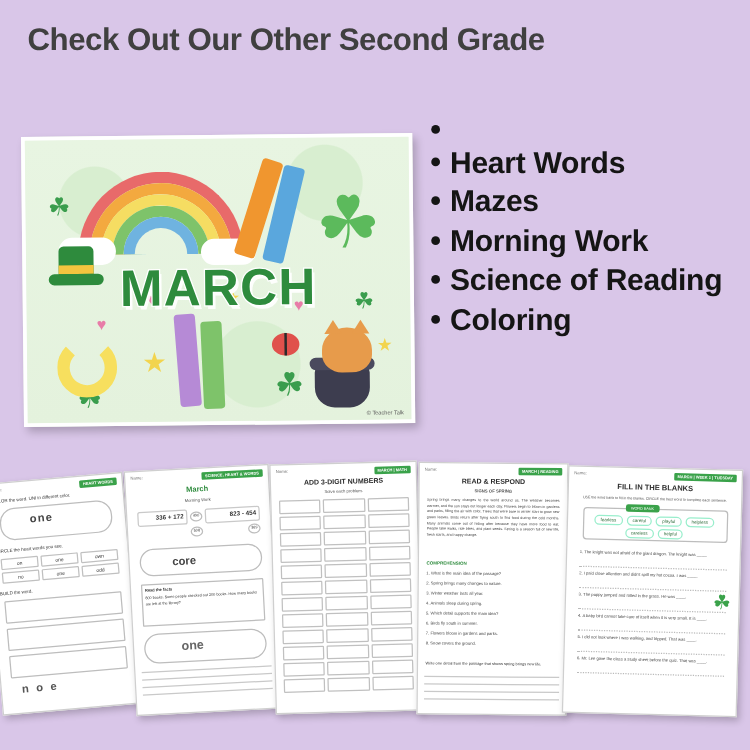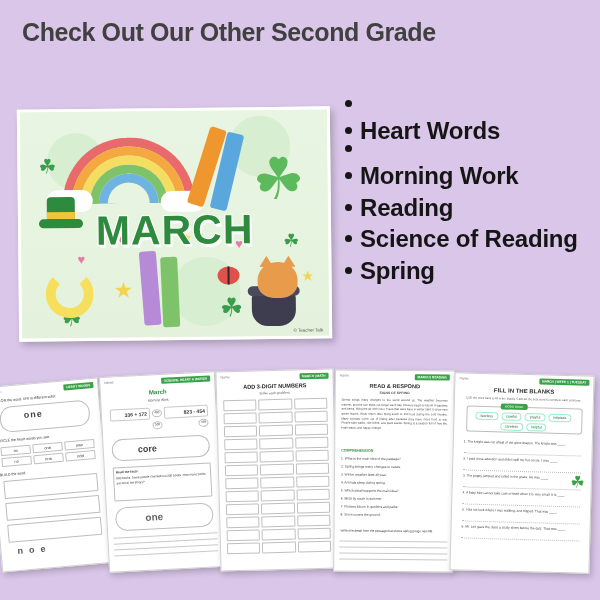--- a/index.html
+++ b/index.html
@@ -223,36 +223,33 @@
 <div class="bullets">
   <div class="bullet">
       <span class="dot"></span>
     </div>
   <div class="bullet">
       <span class="dot"></span>
       <span>Heart Words</span>
     </div>
   <div class="bullet">
       <span class="dot"></span>
+      <span>Mazes</span>
     </div>
   <div class="bullet">
       <span class="dot"></span>
       <span>Morning Work</span>
     </div>
   <div class="bullet">
       <span class="dot"></span>
-      <span>Reading</span>
-    </div>
-  <div class="bullet">
-      <span class="dot"></span>
       <span>Science of Reading</span>
     </div>
   <div class="bullet">
       <span class="dot"></span>
-      <span>Spring</span>
+      <span>Coloring</span>
     </div>
 </div>
 
 <div class="cover">
   <div class="cover-bg"></div>
 
   <div class="rainbow"></div>
   <div class="rainbow r2"></div>
   <div class="rainbow r3"></div>
   <div class="rainbow r4"></div>

